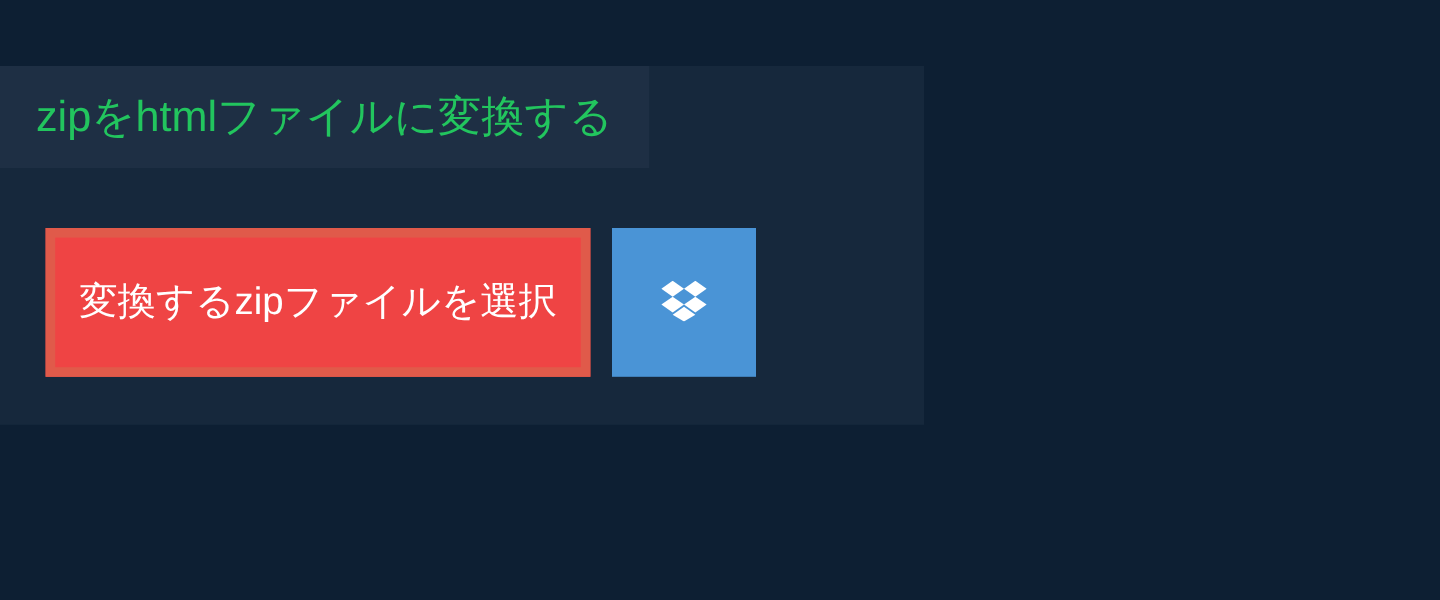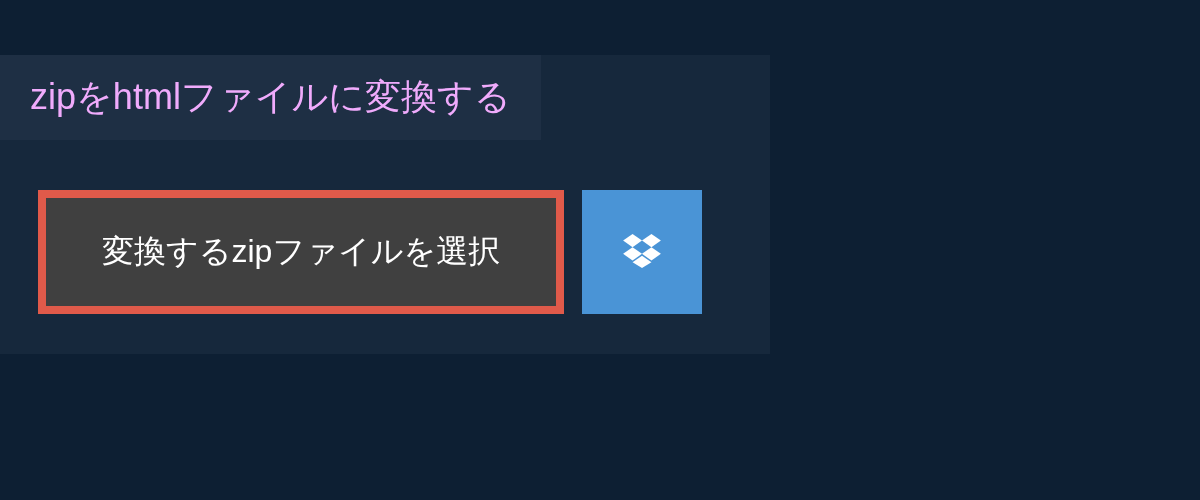--- a/index.html
+++ b/index.html
@@ -19,36 +19,36 @@
       margin: 55px 0 0 0;
       width: 770px;
       padding: 0 0 40px 0;
     }
     .heading-box {
       background-color: #1e2f44;
       display: inline-block;
       padding: 18px 30px 18px 30px;
     }
     .heading {
-      color: #f0abfc;
+      color: #22c55e;
       font-size: 36px;
       font-weight: 400;
     }
     .button-row {
       display: flex;
       margin: 50px 0 0 38px;
       gap: 18px;
     }
     .select-button {
-      background-color: #404040;
+      background-color: #ef4444;
       border: 8px solid #e05a4a;
       color: #ffffff;
       font-size: 32px;
       font-weight: 400;
-      padding: 32px 56px;
+      padding: 32px 20px;
       cursor: pointer;
       display: flex;
       align-items: center;
       justify-content: center;
     }
     .dropbox-button {
       background-color: #4a94d6;
       border: none;
       width: 120px;
       display: flex;

